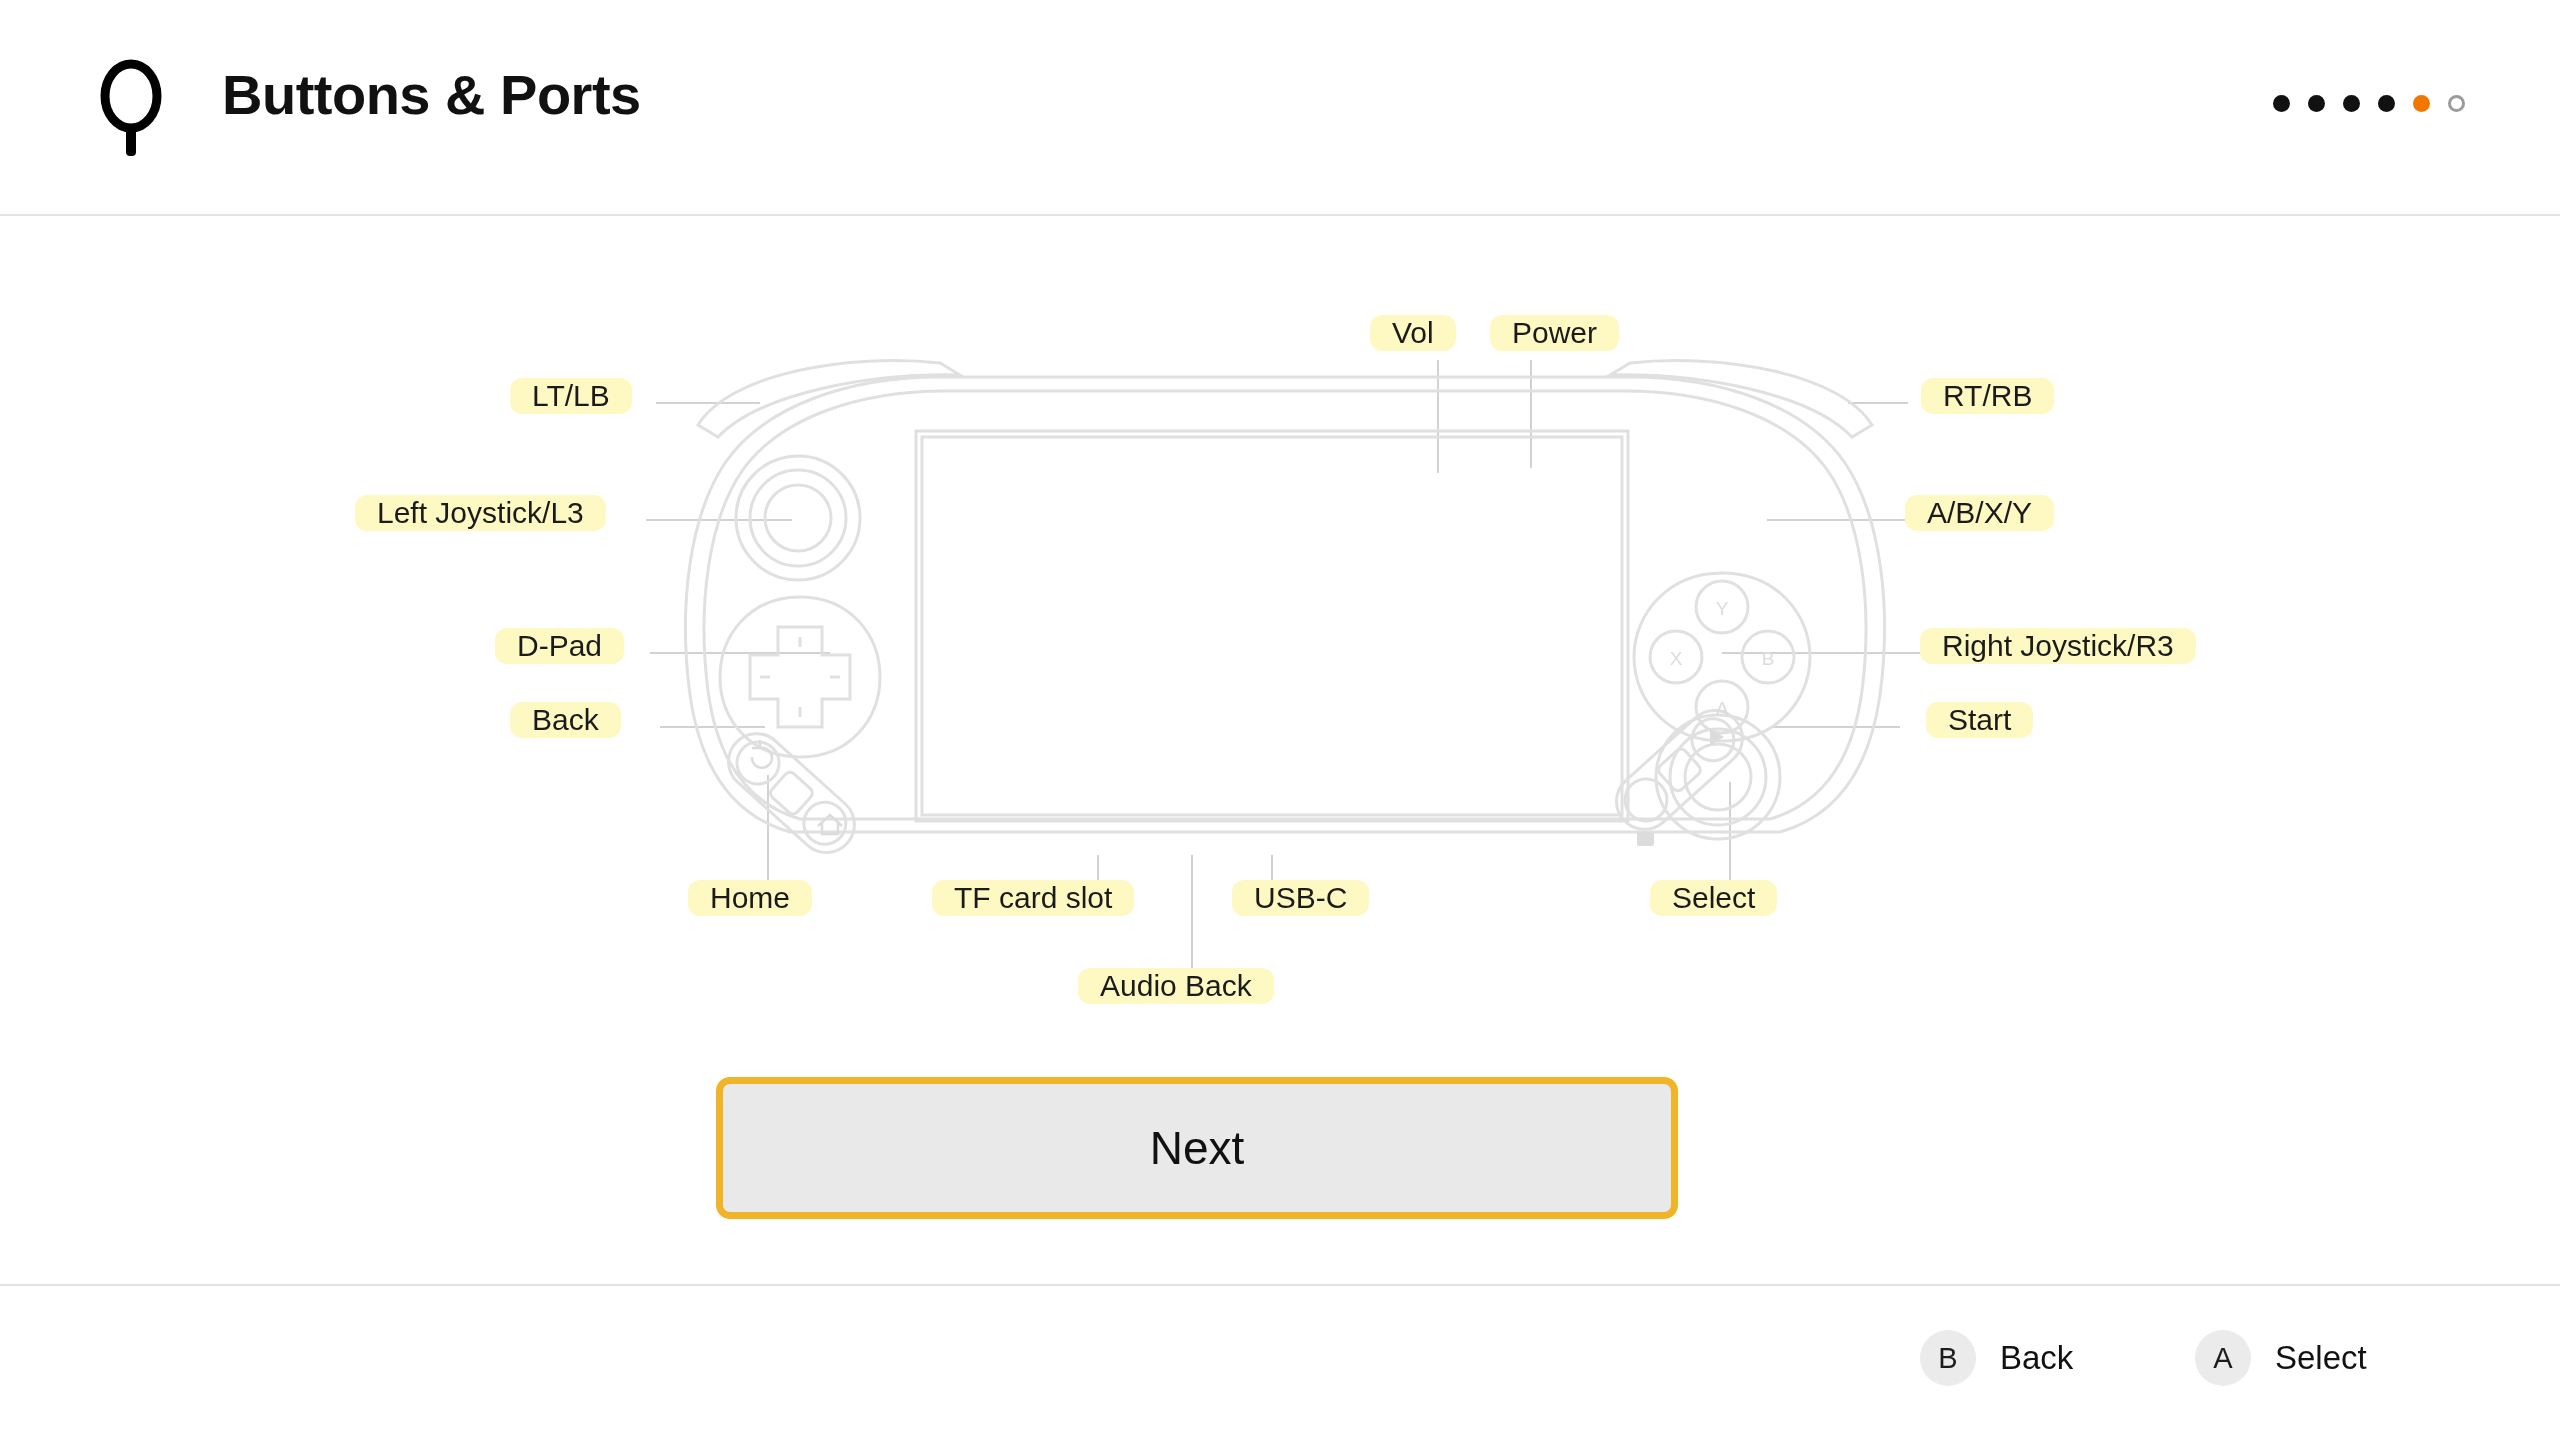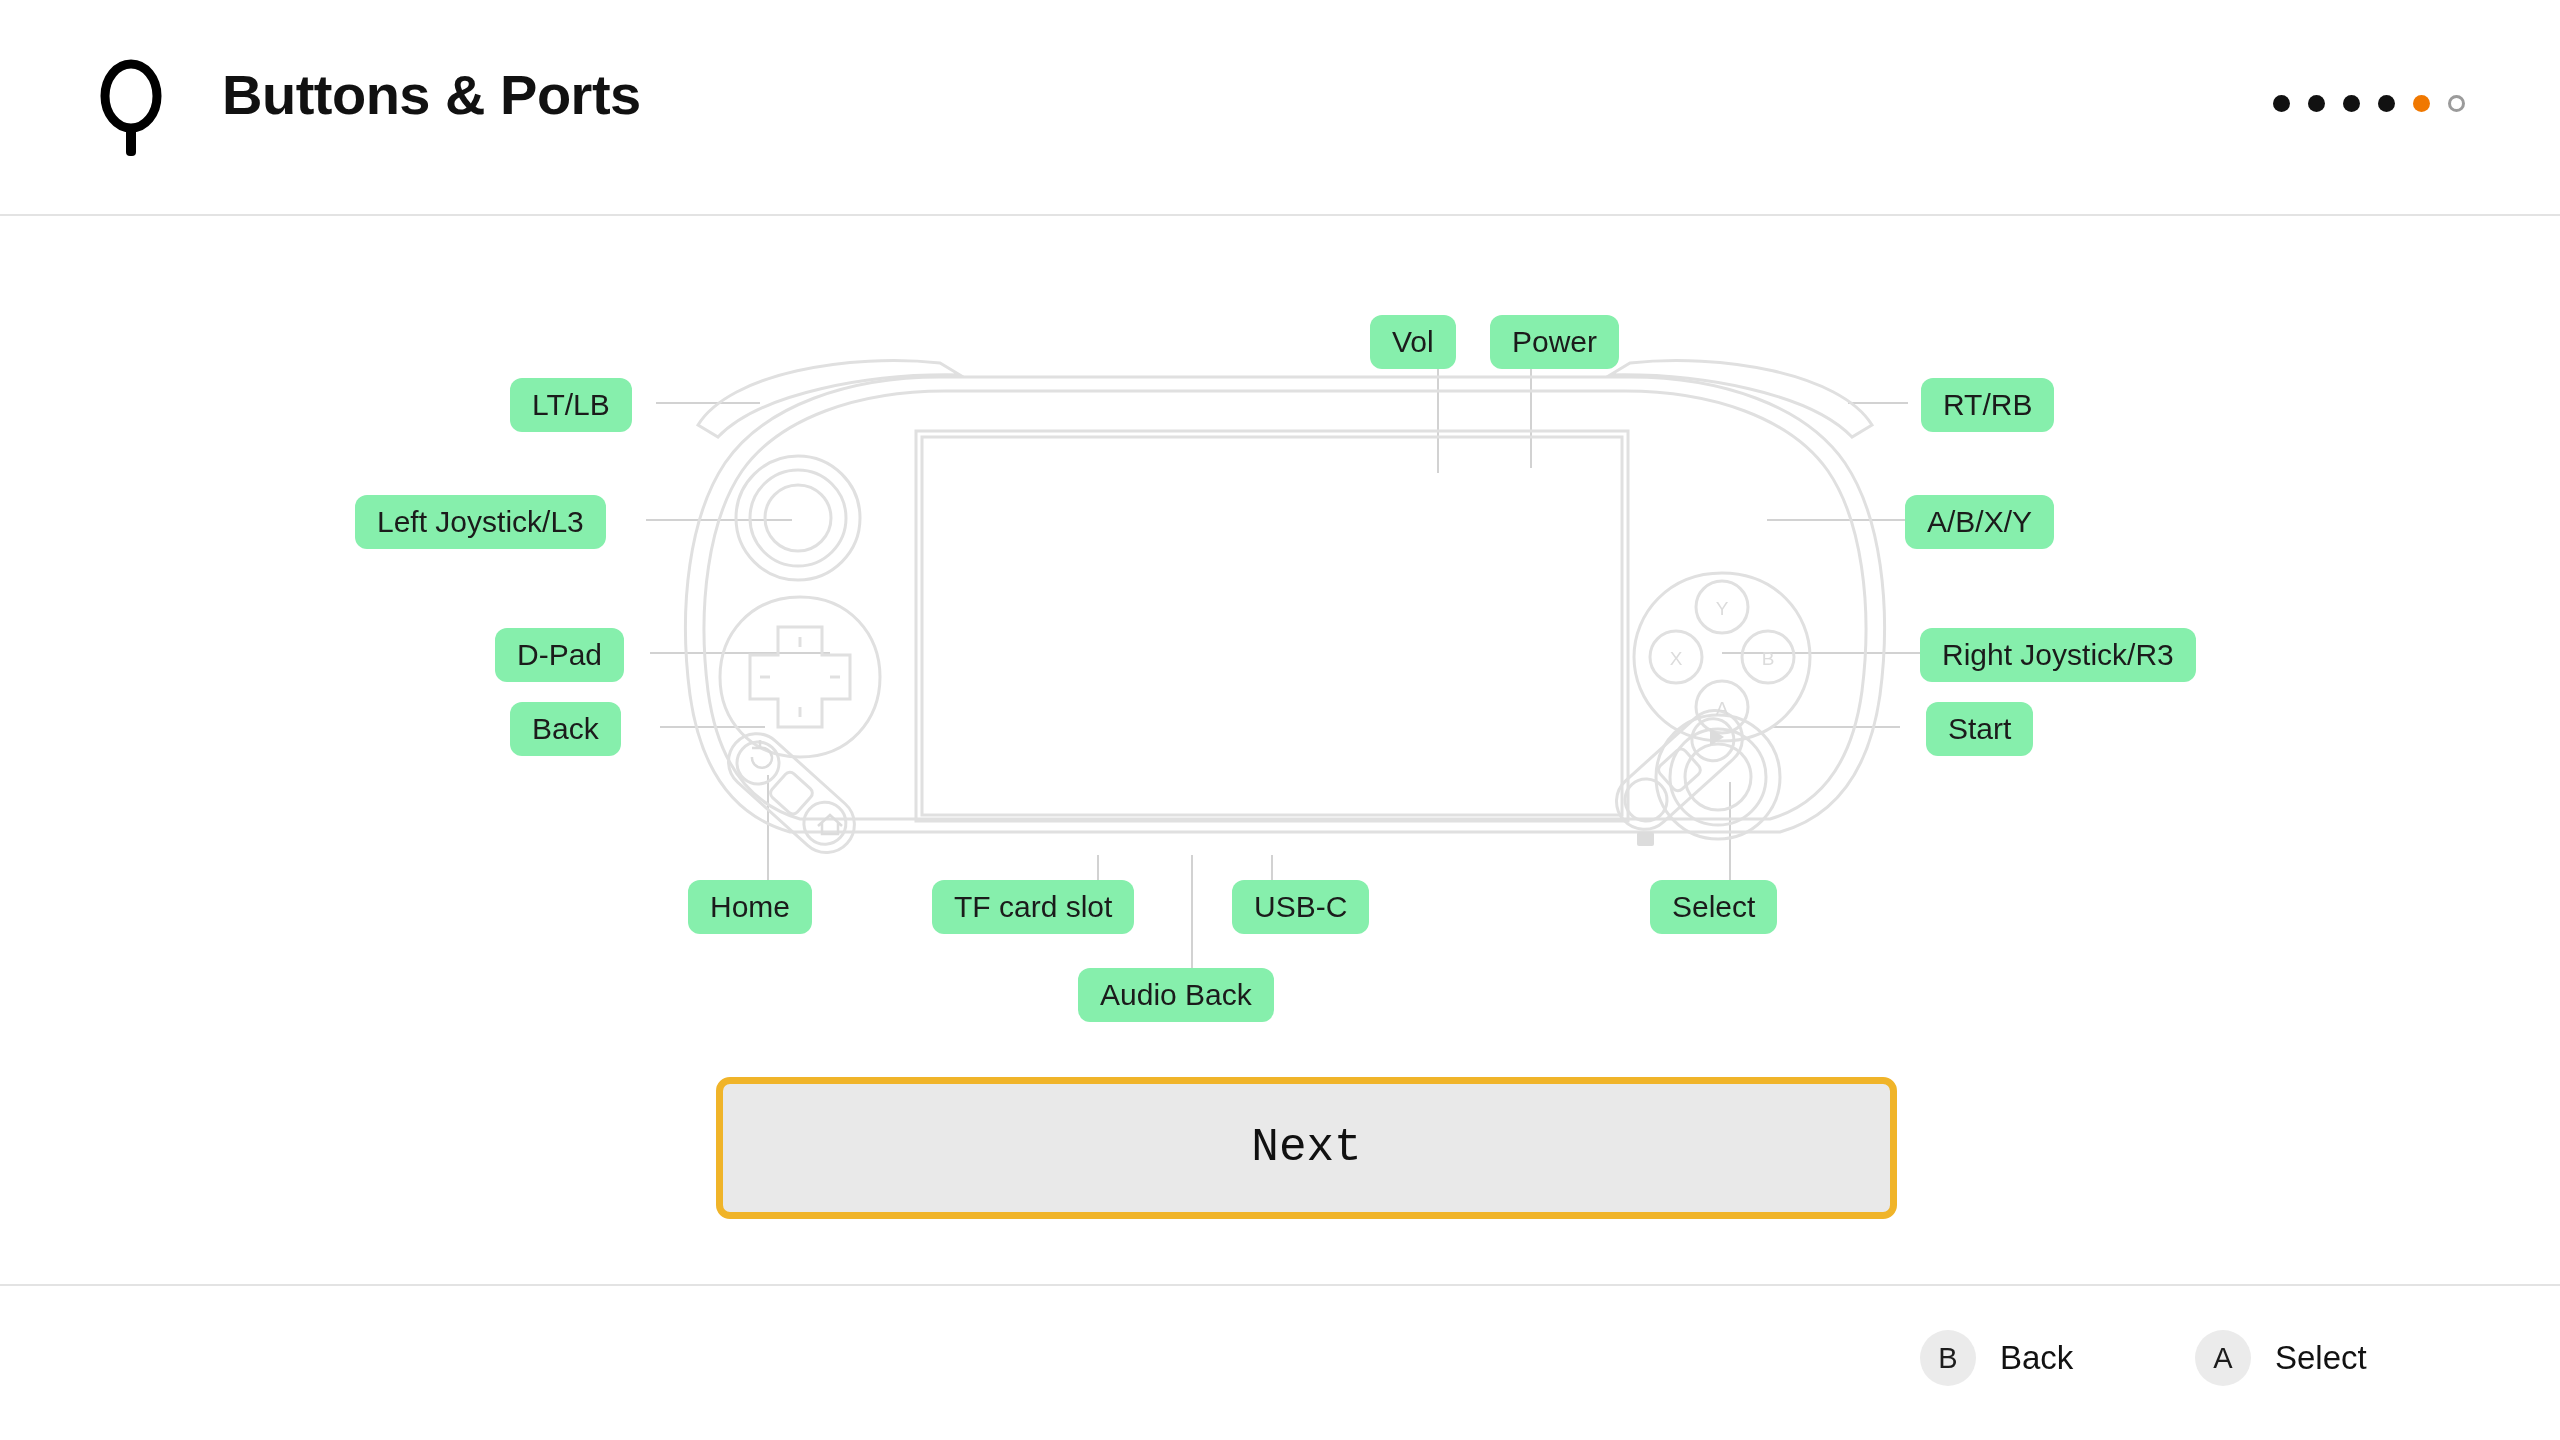--- a/index.html
+++ b/index.html
@@ -35,38 +35,38 @@
     position:absolute;left:0;top:214px;width:2560px;height:2px;background:#e3e3e3;
   }
   
   #diagram{
     position:absolute;left:0;top:215px;width:2560px;height:1070px;
   }
   #device-svg{position:absolute;left:640px;top:130px;width:1290px;height:540px;}
   #leader-svg{position:absolute;left:0;top:0;width:2560px;height:1070px;}
   .pill{
     position:absolute;
-    background:#86efac;
+    background:#fef9c3;
     border-radius:12px;
     color:#1b1b1b;
     font-size:30px;
     line-height:1;
-    padding:12px 22px;
+    padding:3px 22px;
     white-space:nowrap;
     box-sizing:border-box;
   }
   
   #next-button{
-    position:absolute;left:716px;top:1077px;width:1181px;height:142px;
+    position:absolute;left:716px;top:1077px;width:962px;height:142px;
     background:#e9e9e9;
     border:7px solid #f0b429;
     border-radius:14px;
     box-sizing:border-box;
     display:flex;align-items:center;justify-content:center;
-    font-size:46px;color:#111111;font-family:Liberation Mono, monospace;
+    font-size:46px;color:#111111;
   }
   
   #footer-divider{
     position:absolute;left:0;top:1284px;width:2560px;height:2px;background:#e3e3e3;
   }
   #footer{
     position:absolute;left:0;top:1286px;width:2560px;height:154px;
   }
   .footer-hint{
     position:absolute;display:flex;align-items:center;gap:24px;

